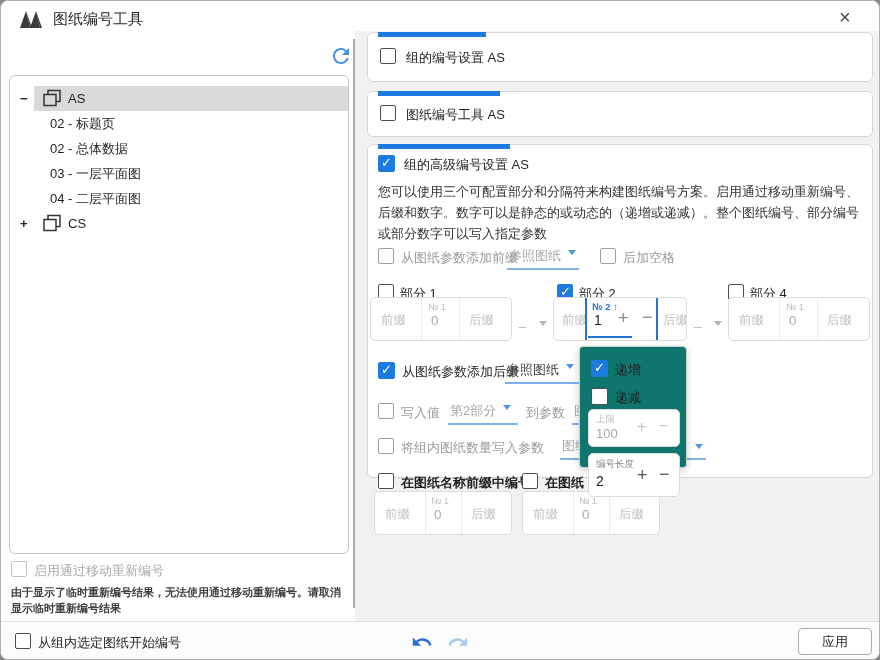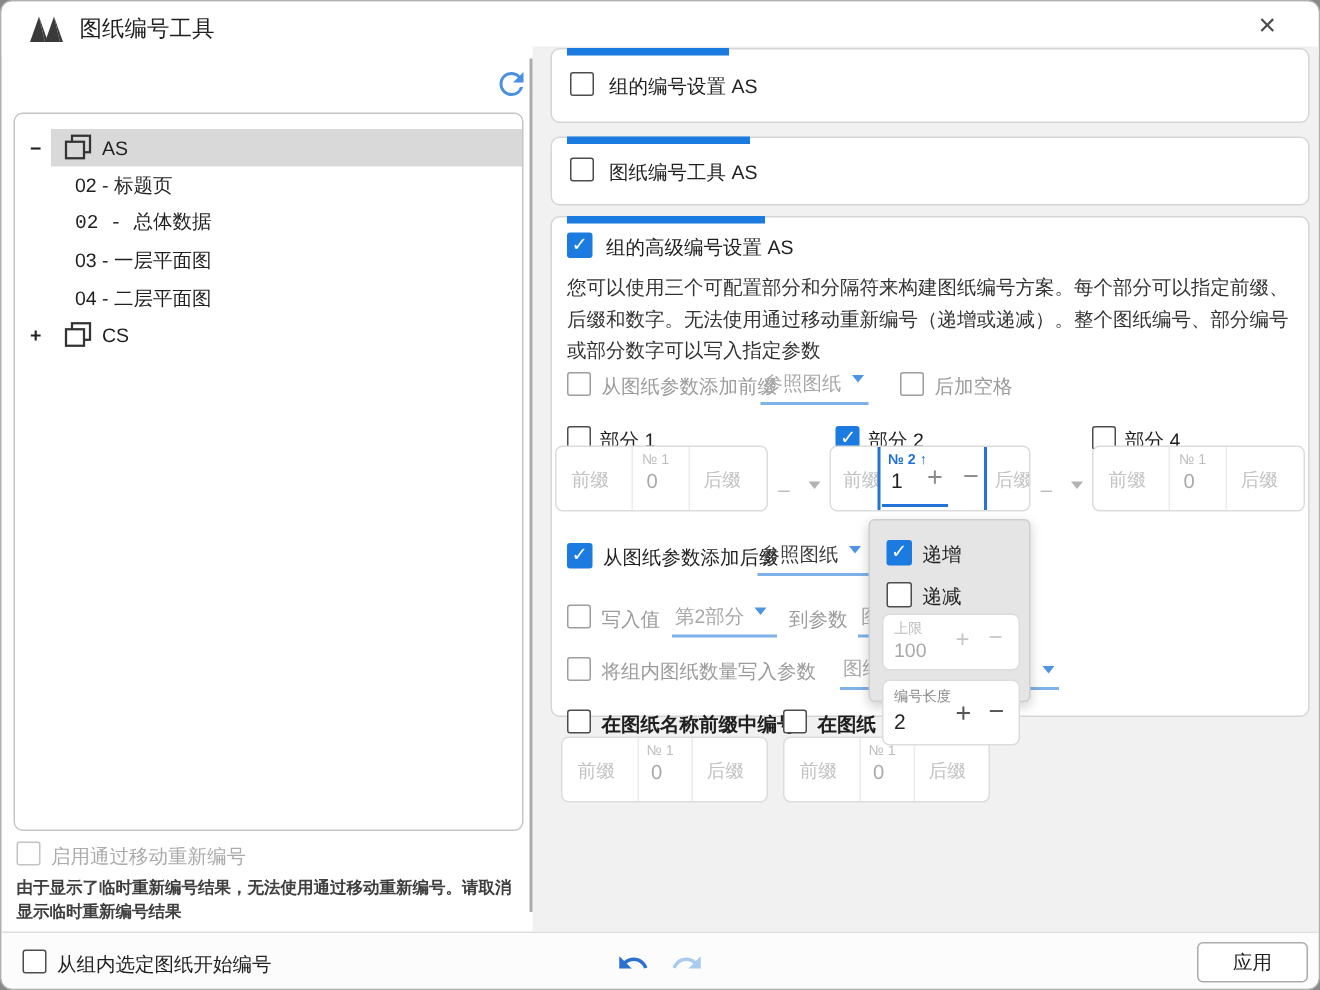--- a/index.html
+++ b/index.html
@@ -81,21 +81,21 @@
       <div class="abs" style="left:10px;top:0;font-weight:700;color:#222;">−</div>
       <svg class="abs" style="left:32px;top:3px;" width="20" height="19" viewBox="0 0 20 19">
         <rect x="6" y="1.5" width="12" height="11" fill="#d9d9d9" stroke="#333" stroke-width="1.5"></rect>
         <rect x="2" y="5.5" width="12" height="11" fill="#d9d9d9" stroke="#333" stroke-width="1.5"></rect>
       </svg>
       <div class="abs" style="left:58px;top:0;">AS</div>
     </div>
     <div class="trow" style="top:35px;">
       <div class="abs" style="left:40px;top:0;">02 - 标题页</div>
     </div>
-    <div class="trow" style="top:60px;font-family:Liberation Mono, monospace;">
+    <div class="trow" style="top:60px;">
       <div class="abs" style="left:40px;top:0;">02 - 总体数据</div>
     </div>
     <div class="trow" style="top:85px;">
       <div class="abs" style="left:40px;top:0;">03 - 一层平面图</div>
     </div>
     <div class="trow" style="top:110px;">
       <div class="abs" style="left:40px;top:0;">04 - 二层平面图</div>
     </div>
 
     <div class="trow" style="top:135px;">
@@ -124,21 +124,21 @@
     <div class="bluebar" style="width:122px;"></div>
     <div class="cb" style="left:12px;top:13px;"></div>
     <div class="lbl" style="left:38px;top:14px;">图纸编号工具 AS</div>
   </div>
 
   <div class="card" style="top:143px;height:334px;">
     <div class="bluebar" style="width:132px;"></div>
     <div class="cb c17 checked" style="left:10px;top:10px;"></div>
     <div class="lbl" style="left:36px;top:11px;">组的高级编号设置 AS</div>
 
-    <div class="abs" style="left:10px;top:36px;width:486px;font-size:13px;line-height:21px;color:#333;">您可以使用三个可配置部分和分隔符来构建图纸编号方案。每个部分可以指定前缀、后缀和数字。无法使用通过移动重新编号（递增或递减）。整个图纸编号、部分编号或部分数字可以写入指定参数</div>
+    <div class="abs" style="left:10px;top:36px;width:486px;font-size:13px;line-height:21px;color:#333;">您可以使用三个可配置部分和分隔符来构建图纸编号方案。启用通过移动重新编号、后缀和数字。数字可以是静态的或动态的（递增或递减）。整个图纸编号、部分编号或部分数字可以写入指定参数</div>
 
     <div class="cb gray" style="left:10px;top:103px;"></div>
     <div class="lbl gray" style="left:33px;top:104px;">从图纸参数添加前缀</div>
     <div class="dd" style="left:139px;top:102px;width:72px;">
       <span class="ddt">参照图纸</span><span class="caret"></span>
     </div>
     <div class="cb gray" style="left:232px;top:103px;"></div>
     <div class="lbl gray" style="left:255px;top:104px;">后加空格</div>
 
     <div class="cb" style="left:10px;top:139px;"></div>
@@ -220,21 +220,21 @@
     <div class="pbox" style="left:154px;top:346px;width:138px;">
       <div class="ph" style="left:10px;top:14px;">前缀</div>
       <div class="vline" style="left:50px;"></div>
       <div class="numlbl" style="left:56px;top:3px;">№ 1</div>
       <div class="numval" style="left:59px;top:15px;">0</div>
       <div class="vline" style="left:86px;"></div>
       <div class="ph" style="left:96px;top:14px;">后缀</div>
     </div>
   </div>
 
-  <div class="abs" style="left:578px;top:345px;width:108px;height:122px;background:#e5e5e5;border:1px solid #cfcfcf;border-radius:4px;box-shadow:0 3px 8px rgba(0,0,0,0.18);z-index:60;">
+  <div class="abs" style="left:578px;top:345px;width:108px;height:122px;background:#0f766e;border:1px solid #cfcfcf;border-radius:4px;box-shadow:0 3px 8px rgba(0,0,0,0.18);z-index:60;">
     <div class="cb c17 checked" style="left:11px;top:13px;"></div>
     <div class="lbl" style="left:35px;top:14px;">递增</div>
     <div class="cb c17" style="left:11px;top:41px;"></div>
     <div class="lbl" style="left:35px;top:42px;">递减</div>
 
     <div class="spbox" style="left:8px;top:62px;width:92px;height:38px;">
       <div class="numlbl" style="left:7px;top:3px;">上限</div>
       <div class="abs" style="left:7px;top:16px;font-size:13px;color:#a8a8a8;">100</div>
       <div class="spinbtn" style="left:48px;top:8px;color:#c6c6c6;font-size:16px;">+</div>
       <div class="spinbtn" style="left:70px;top:7px;color:#c6c6c6;font-size:16px;">−</div>

